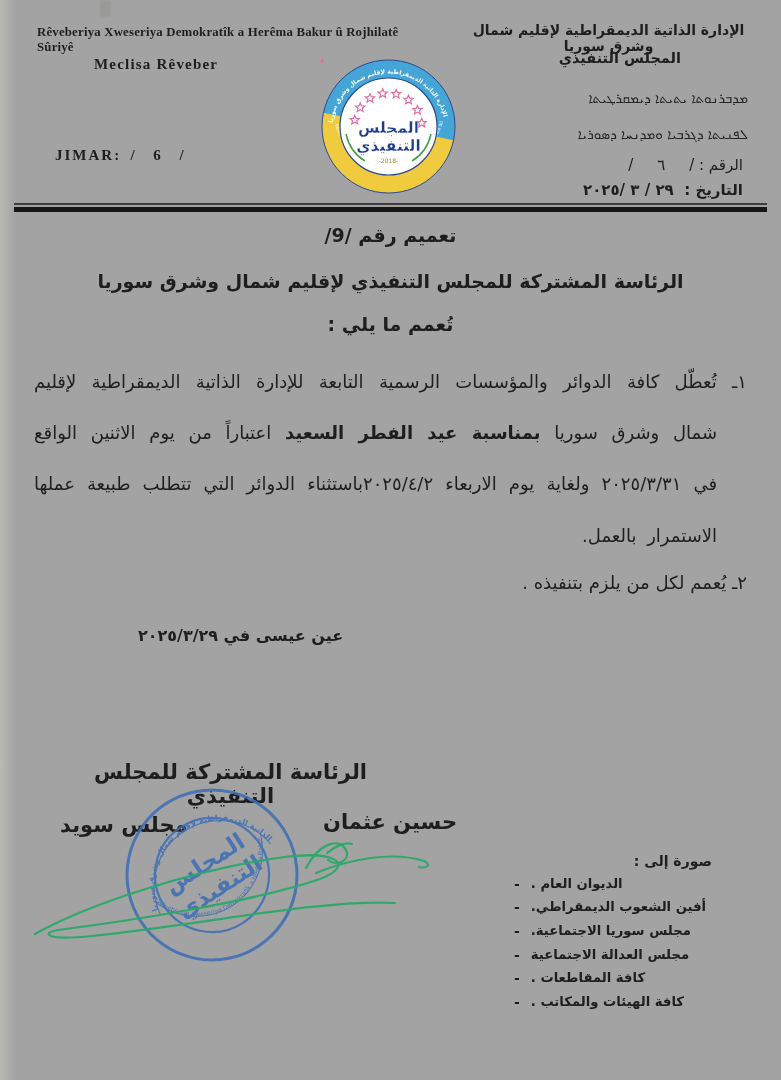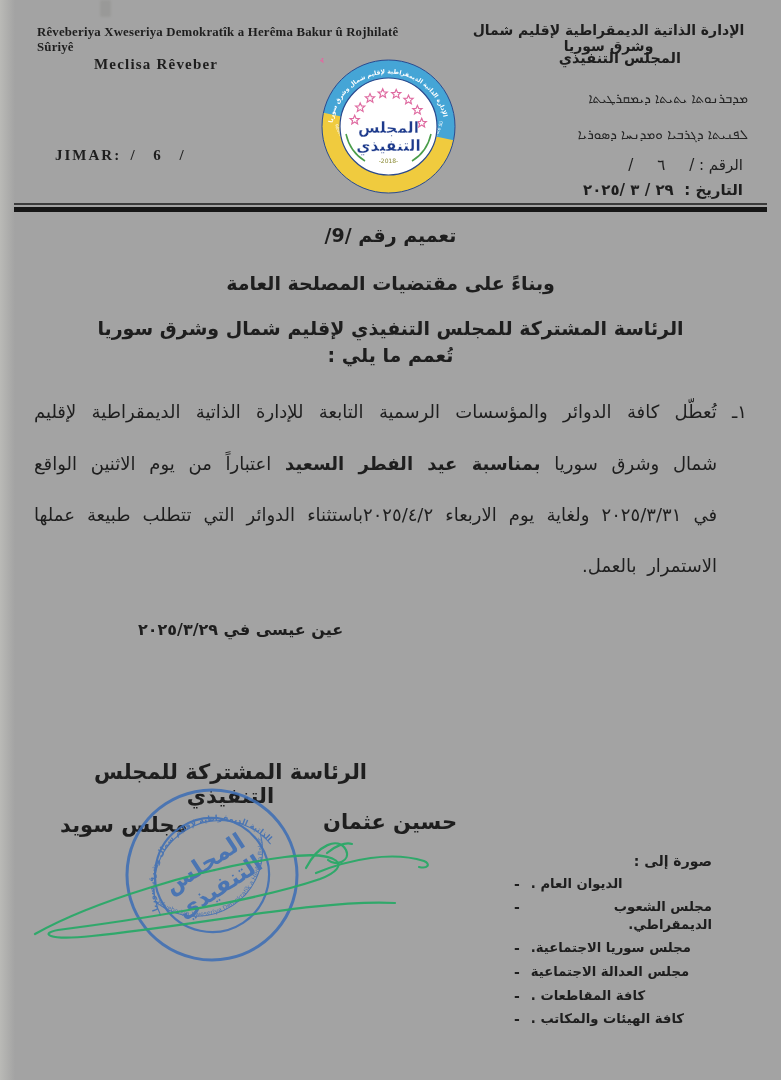--- a/index.html
+++ b/index.html
@@ -41,21 +41,21 @@
   .divider { position:absolute; left:14px; top:203px; width:753px; }
   .divider .thin { height:1.5px; background:#3c3c3c; }
   .divider .thick { height:4.5px; background:#161616; margin-top:2.5px; }
 
   
   .doc-body { position:absolute; left:34px; right:34px; top:222px;
     direction:rtl; text-align:center; }
   .doc-title { font-size:19px; font-weight:bold; line-height:1.4; }
   .intro { font-size:19px; font-weight:bold; line-height:1.4; }
   .i1 { margin-top:19px; } .i2 { margin-top:21px; } .i3 { margin-top:19px; }
-  .i4 { }
+  .i4 { margin-top:17px; }
   .para { margin-top:18px; text-align:justify; font-size:18px; line-height:2.85;
     padding-right:30px; text-indent:-30px; word-spacing:5px; }
   .para b { font-weight:bold; }
   .item2 { margin-top:8px; text-align:right; font-size:18px; line-height:1.6; }
   .place-date { margin-top:28px; text-align:right; padding-left:104px;
     direction:rtl; font-size:16px; font-weight:bold; }
   .place-date-inner { float:left; }
 
   
   .sig-title { position:absolute; left:48px; top:760px; width:365px;
@@ -122,26 +122,26 @@
     <text x="68.5" y="105" text-anchor="middle" font-size="6" fill="#8a8a33">-2018-</text>
   </svg>
 
   <div class="divider">
     <div class="thin"></div>
       <div class="thick"></div>
   </div>
 
   <div class="doc-body">
     <div class="doc-title">تعميم رقم /9/</div>
-    <div class="intro i2">وبناءً على مقتضيات المصلحة العامة</div>
     <div class="intro i3">الرئاسة المشتركة للمجلس التنفيذي لإقليم شمال وشرق سوريا</div>
     <div class="intro i4">تُعمم ما يلي :</div>
 
     <div class="para"><span>١ـ تُعطّل كافة الدوائر والمؤسسات الرسمية التابعة للإدارة الذاتية الديمقراطية لإقليم شمال وشرق سوريا </span><b>بمناسبة عيد الفطر السعيد</b><span> اعتباراً من يوم الاثنين الواقع في ٢٠٢٥/٣/٣١ ولغاية يوم الاربعاء ٢٠٢٥/٤/٢باستثناء الدوائر التي تتطلب طبيعة عملها الاستمرار بالعمل.</span></div>
 
+    <div class="item2">٢ـ يُعمم لكل من يلزم بتنفيذه .</div>
 
     <div class="place-date">
         <span class="place-date-inner">عين عيسى في ٢٠٢٥/٣/٢٩</span>
       </div>
   </div>
 
   <div class="sig-title">الرئاسة المشتركة للمجلس التنفيذي</div>
   <div class="sig-name name-left">مجلس سويد</div>
   <div class="sig-name name-right">حسين عثمان</div>
 
@@ -170,21 +170,21 @@
   </svg>
 
   <div class="copies">
     <div class="copies-heading"><span>صورة إلى :</span></div>
     <div class="copy-row">
         <span class="copy-dash">-</span>
         <span class="copy-text">الديوان العام .</span>
       </div>
     <div class="copy-row">
         <span class="copy-dash">-</span>
-        <span class="copy-text">مجلس الشعوب الديمقراطي.</span>
+        <span class="copy-text">أفين الشعوب الديمقراطي.</span>
       </div>
     <div class="copy-row">
         <span class="copy-dash">-</span>
         <span class="copy-text">مجلس سوريا الاجتماعية.</span>
       </div>
     <div class="copy-row">
         <span class="copy-dash">-</span>
         <span class="copy-text">مجلس العدالة الاجتماعية</span>
       </div>
     <div class="copy-row">

